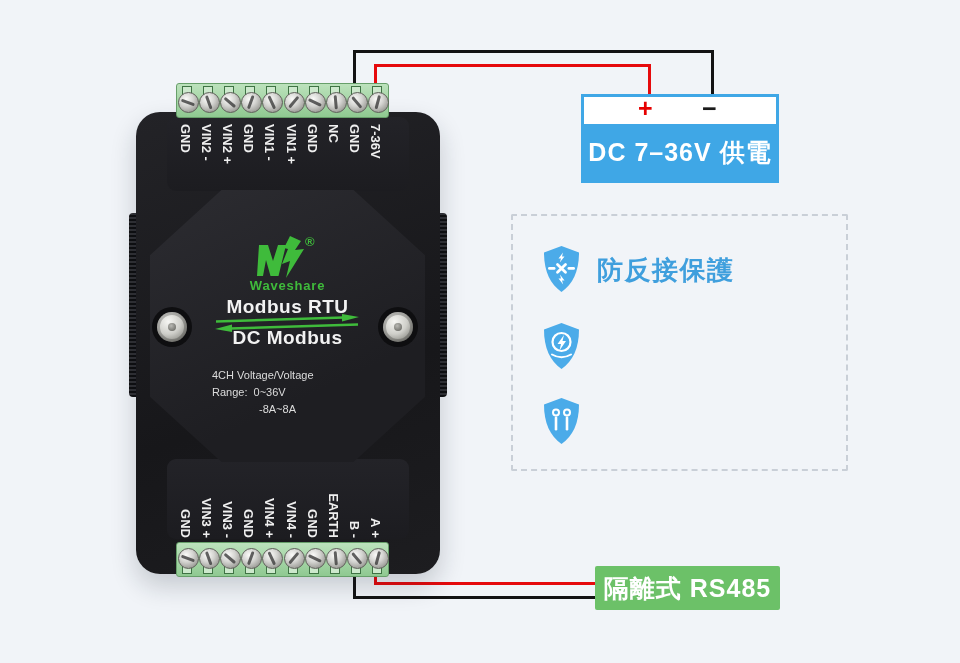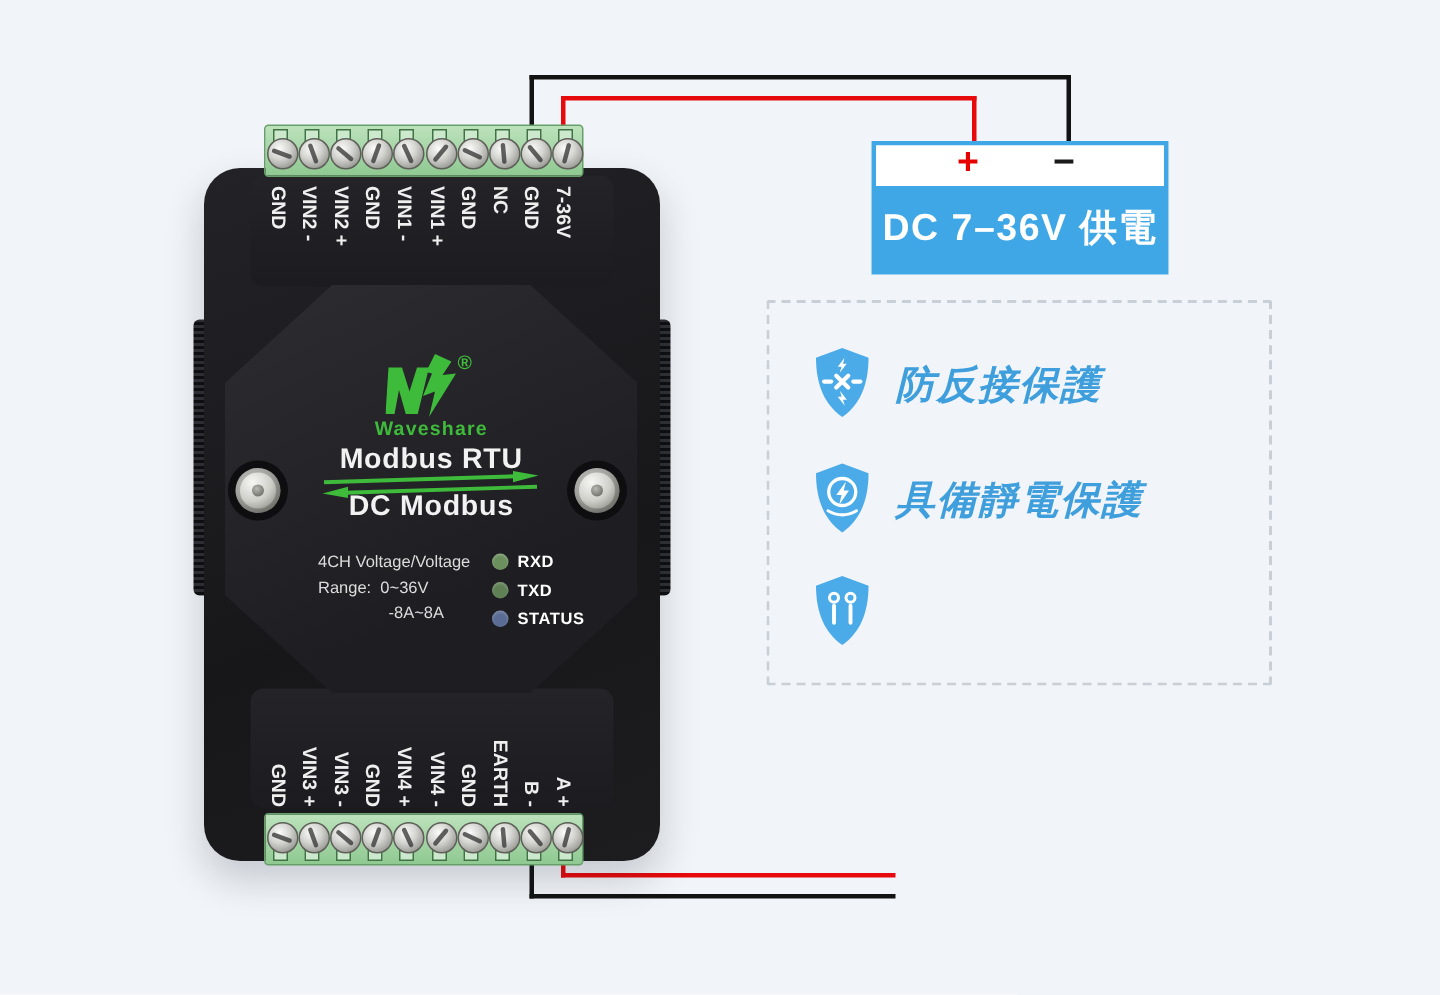--- a/index.html
+++ b/index.html
@@ -49,22 +49,22 @@
   .ledlab{color:#fff;font-weight:bold;font-size:11px;letter-spacing:.4px;}
 
   
   .pwr{position:absolute;left:581px;top:94px;width:198px;height:89px;background:#fff;
        border:3px solid #3fa7e6;box-sizing:border-box;z-index:2;}
   .pwr-top{position:relative;height:27px;background:#fff;}
   .pwr-top span{position:absolute;top:-2px;font-size:25px;font-weight:bold;line-height:27px;}
   .pwr-body{height:56px;color:#fff;font-size:25px;font-weight:bold;text-align:center;line-height:56px;letter-spacing:1px;}
 
   
-  .featbox{position:absolute;left:511px;top:200px;width:337px;height:257px;box-sizing:border-box;
-       border:2px dashed #c9cfd7;border-radius:2px;z-index:2;font-style:italic;}
+  .featbox{position:absolute;left:511px;top:214px;width:337px;height:257px;box-sizing:border-box;
+       border:2px dashed #c9cfd7;border-radius:2px;z-index:2;}
   .featrow{position:absolute;left:28px;height:52px;display:flex;align-items:center;gap:15px;}
   .feattxt{font-size:26px;font-weight:bold;letter-spacing:1.5px;white-space:nowrap;}
 
   
   .rs485{position:absolute;left:595px;top:566px;width:185px;height:44px;z-index:2;border-radius:2px;
        color:#fff;font-size:25px;font-weight:bold;text-align:center;line-height:44px;letter-spacing:1px;}
 </style>
 </head>
 <body>
 
@@ -110,34 +110,20 @@
   <svg style="position:absolute;left:214px;top:314px;z-index:6;" width="146" height="18" viewBox="0 0 146 18">
     <path d="M2 7.5 L130 3.5" stroke="#3fbb3b" stroke-width="2.6" fill="none"></path>
     <polygon fill="#3fbb3b" points="128,0 145,3 128,7.5"></polygon>
     <path d="M144 10.5 L16 14.5" stroke="#3fbb3b" stroke-width="2.6" fill="none"></path>
     <polygon fill="#3fbb3b" points="18,10.5 1,15 18,18"></polygon>
   </svg>
   <div class="face-text modeltxt" style="left:150px;top:327px;width:275px;">DC Modbus</div>
 
   <div class="specs"><span>4CH Voltage/Voltage</span><br><span>Range:  0~36V</span><br><span style="padding-left:47px;">-8A~8A</span></div>
 
-  <div class="leds">
-    <div class="ledrow">
-        <span class="led" style="background: rgb(108, 143, 94);"></span>
-        <span class="ledlab">RXD</span>
-      </div>
-    <div class="ledrow">
-        <span class="led" style="background: rgb(95, 127, 85);"></span>
-        <span class="ledlab">TXD</span>
-      </div>
-    <div class="ledrow">
-        <span class="led" style="background: rgb(90, 108, 148);"></span>
-        <span class="ledlab">STATUS</span>
-      </div>
-  </div>
 
   <div class="tblock" id="top-block" style="top:83px;">
       <div class="hole" style="left: 5.05px; top: 2px;"></div>
       <div class="screw" style="left: 1.05px; top: 8px;">
         <div class="slot" style="transform: rotate(20deg);"></div>
       </div>
       <div class="hole" style="left: 26.15px; top: 2px;"></div>
       <div class="screw" style="left: 22.15px; top: 8px;">
         <div class="slot" style="transform: rotate(70deg);"></div>
       </div>
@@ -261,27 +247,27 @@
       </svg>
       <span class="feattxt" style="color: rgb(63, 159, 221);">防反接保護</span>
     </div>
     <div class="featrow" style="top:105px;">
       <svg width="41" height="50" viewBox="0 0 41 50">
         <path d="M20.5 1 L38 7.5 C38 26 32 39 20.5 47 C9 39 3 26 3 7.5 Z" fill="#4babe9"></path>
         <circle cx="20.5" cy="20" r="9" fill="none" stroke="#fff" stroke-width="2.2"></circle>
         <path d="M23 13 L16.5 22 H20 L18.5 28.5 L25 19 H21.5 Z" fill="#fff"></path>
         <path d="M11 32.5 Q20.5 38 30 32.5" fill="none" stroke="#fff" stroke-width="2" stroke-linecap="round"></path>
       </svg>
-      <span class="feattxt" style="color: rgb(63, 159, 221);">具備靜電保護</span>
     </div>
     <div class="featrow" style="top:180px;">
       <svg width="41" height="50" viewBox="0 0 41 50">
         <path d="M20.5 1 L38 7.5 C38 26 32 39 20.5 47 C9 39 3 26 3 7.5 Z" fill="#4babe9"></path>
         <circle cx="15" cy="15.5" r="3" fill="none" stroke="#fff" stroke-width="2"></circle>
         <rect x="13.7" y="19.5" width="2.6" height="14" rx="1.3" fill="#fff"></rect>
         <circle cx="26" cy="15.5" r="3" fill="none" stroke="#fff" stroke-width="2"></circle>
         <rect x="24.7" y="19.5" width="2.6" height="14" rx="1.3" fill="#fff"></rect>
       </svg>
     </div>
   </div>
 
+  <div class="rs485" style="background: rgb(108, 193, 104);">隔離式 RS485</div>
 
 </div>
 
 </body></html>

